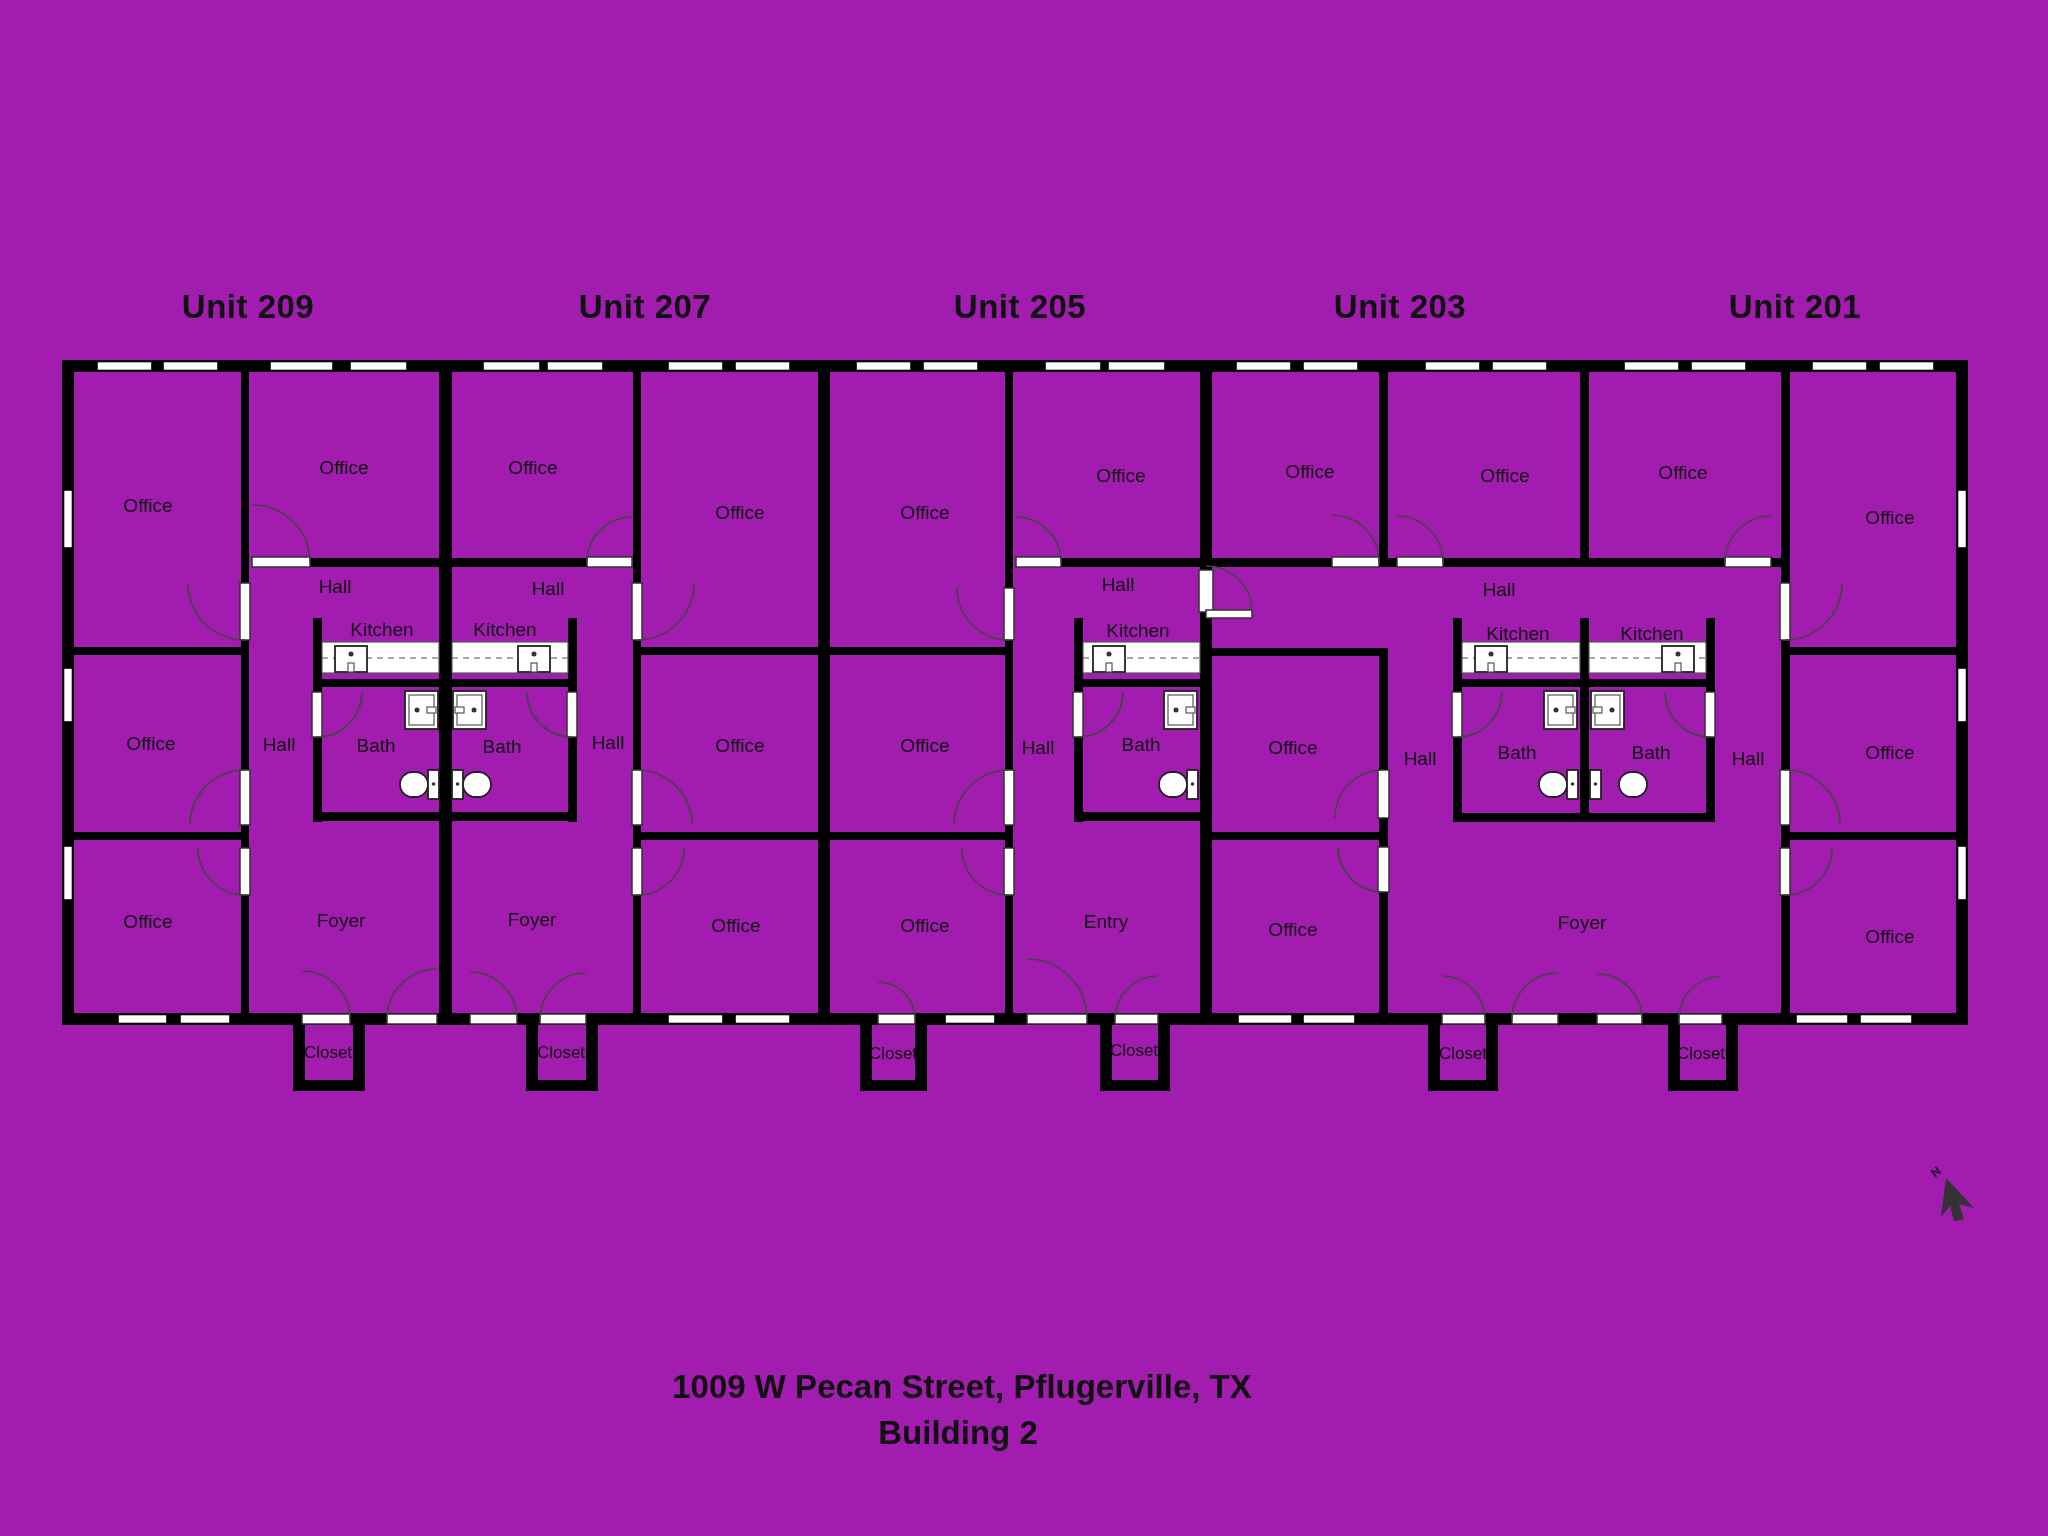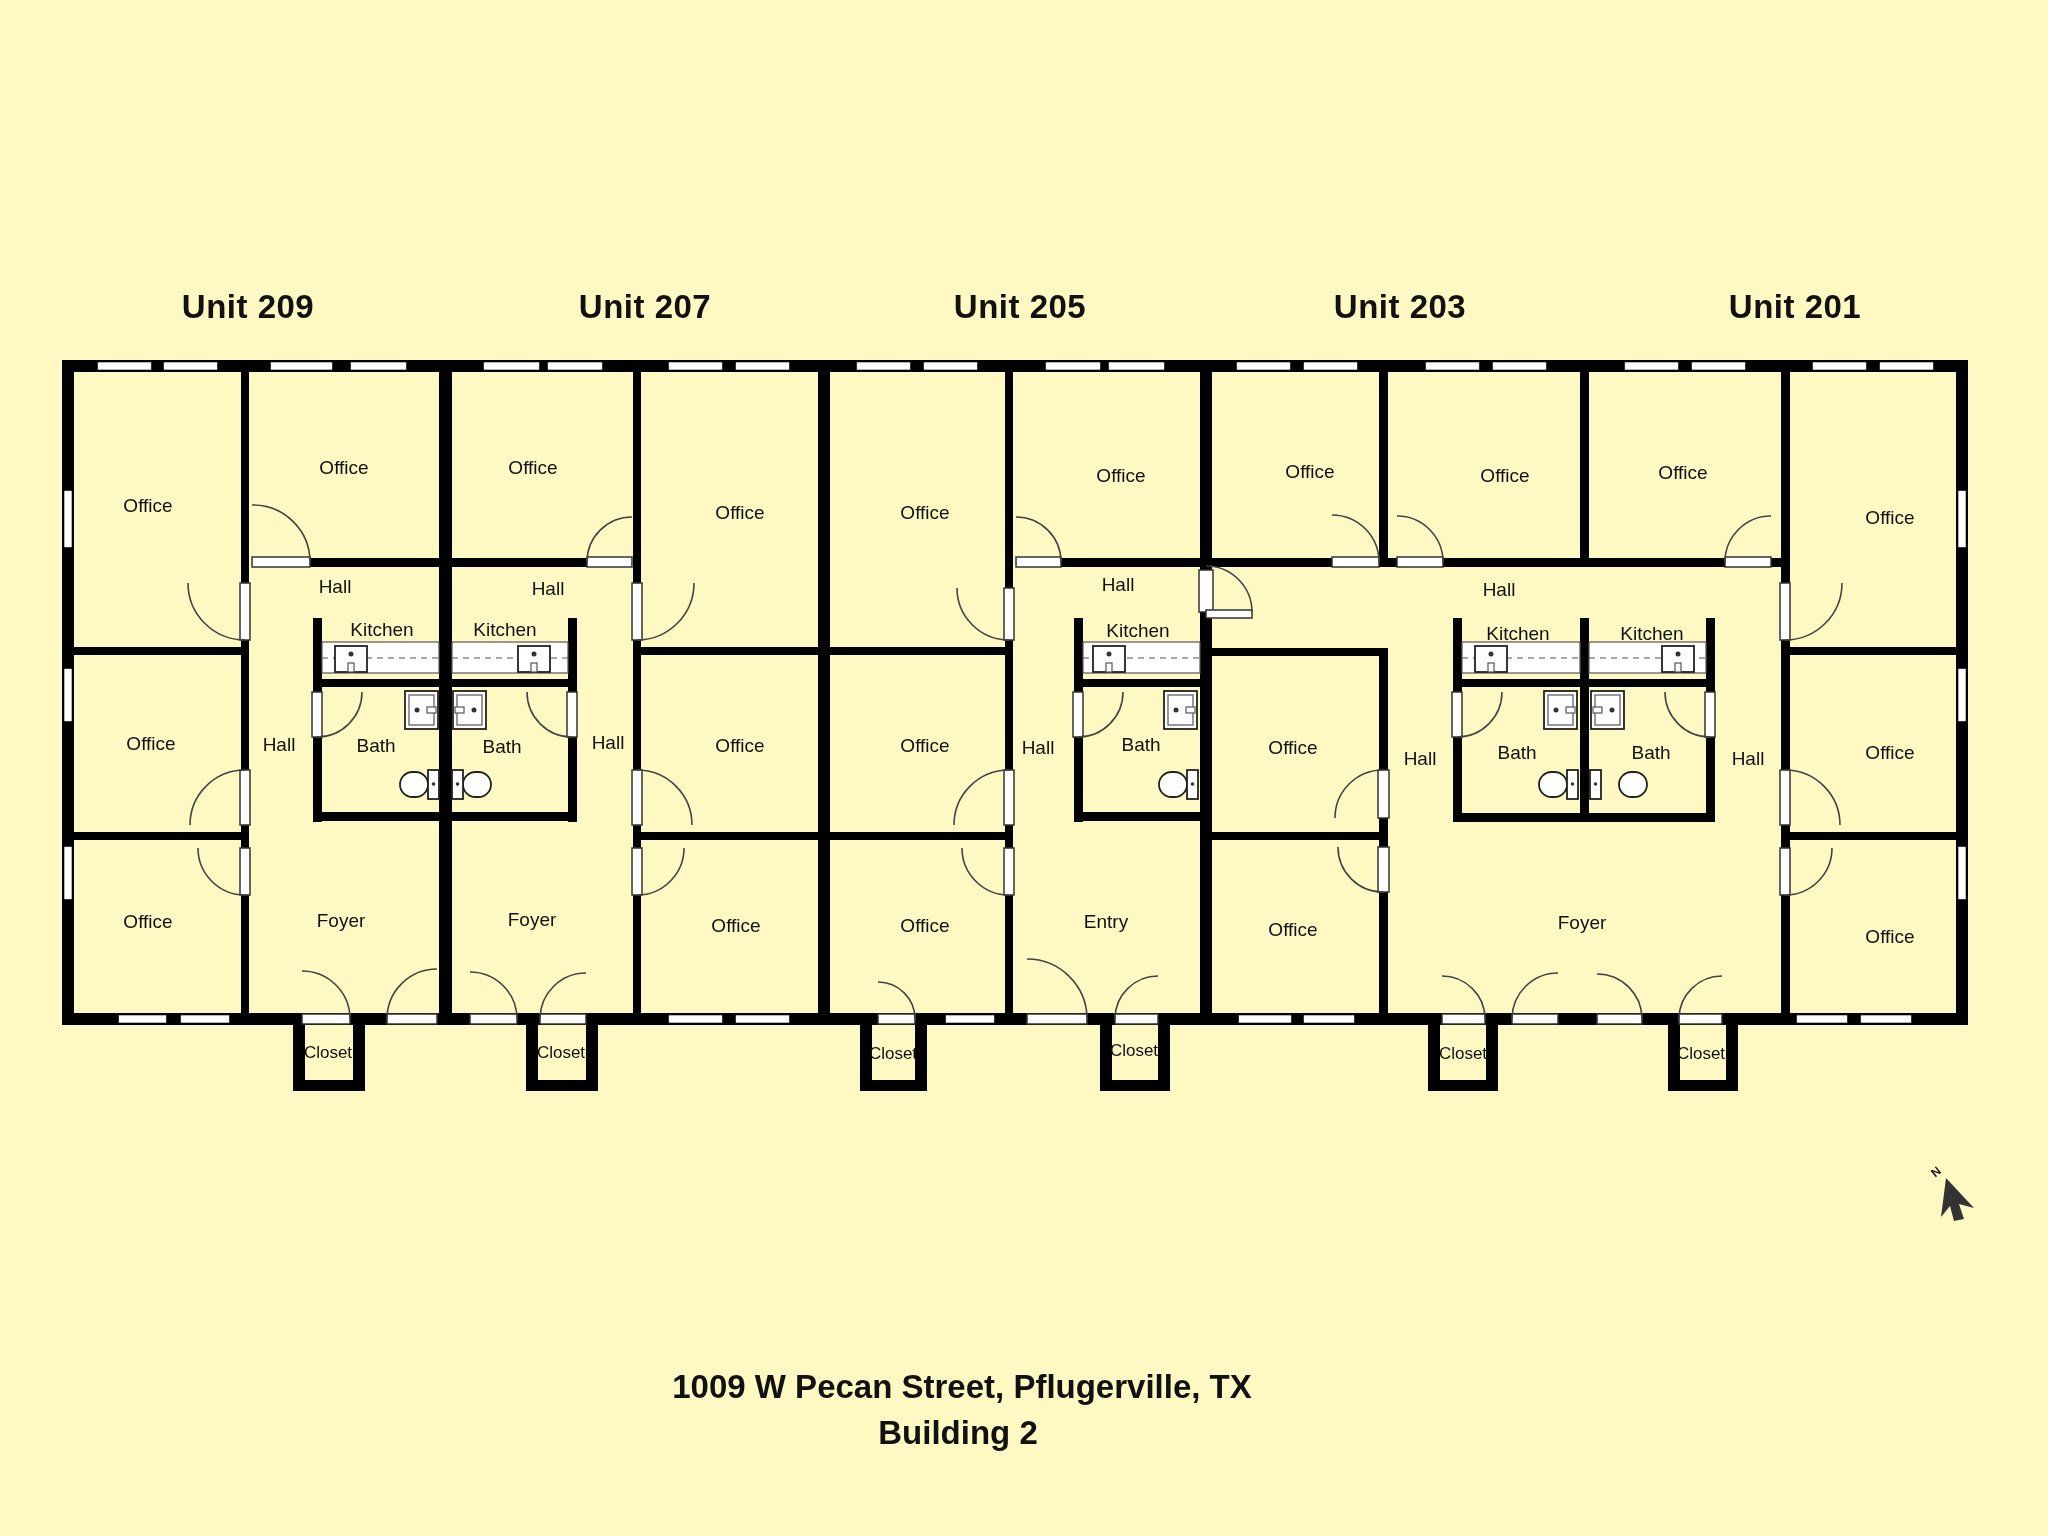--- a/index.html
+++ b/index.html
@@ -1,16 +1,16 @@
 <!DOCTYPE html>
 <html><head>
 <meta charset="utf-8">
 <style>
   html,body{margin:0;padding:0;background:#ffffff;}
-  .stage{position:relative;width:2048px;height:1536px;background:#fef9c3;overflow:hidden;}
+  .stage{position:relative;width:2048px;height:1536px;background:#a21caf;overflow:hidden;}
   svg{position:absolute;left:0;top:0;}
   .w{fill:#000;}
   .win{fill:#fff;stroke:#000;stroke-width:1.6;}
   .leaf{fill:#fff;stroke:#333;stroke-width:1.5;}
   .arc{fill:none;stroke:#444;stroke-width:1.6;}
   .fix{fill:#fff;stroke:#222;stroke-width:1.8;}
   .fixthin{fill:#fff;stroke:#555;stroke-width:1.2;}
   .dash{fill:none;stroke:#555;stroke-width:1.2;stroke-dasharray:6 5;}
   .dot{fill:#333;}
   text{font-family:"Liberation Sans","DejaVu Sans",sans-serif;fill:#111;text-anchor:middle;}

